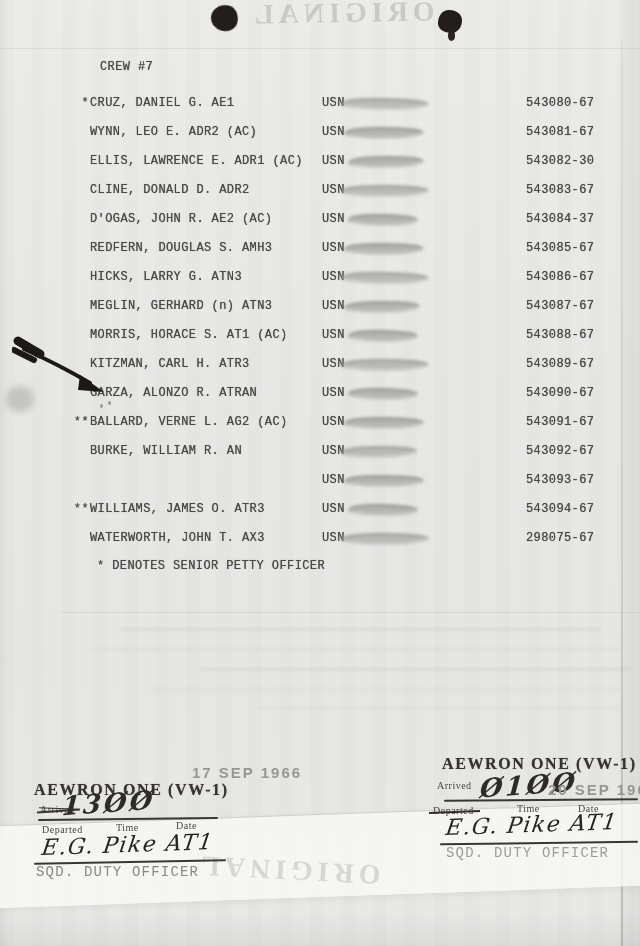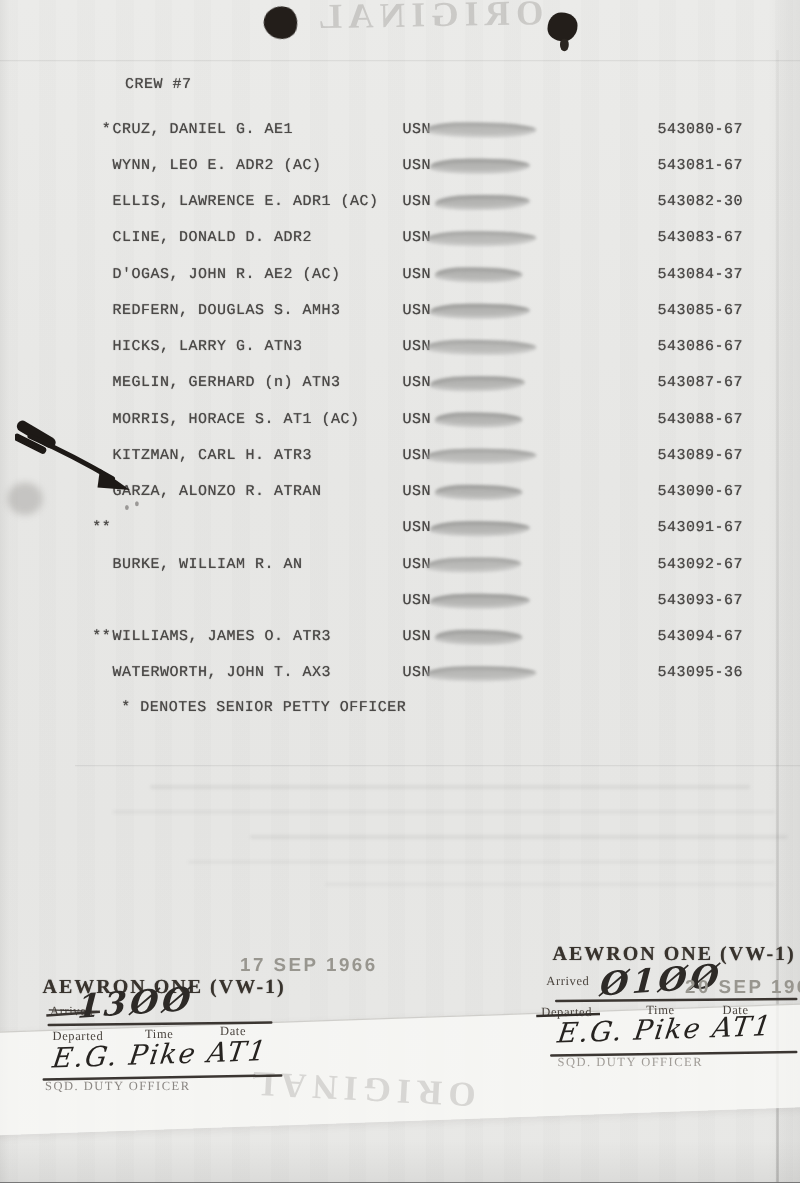--- a/index.html
+++ b/index.html
@@ -65,21 +65,21 @@
   .struck2::after{content:"";position:absolute;left:-4px;right:-6px;top:50%;
     border-top:2.5px solid #332e2a;transform:rotate(-2deg);}
   .hand-time{position:absolute;font-family:"DejaVu Serif",serif;font-style:italic;font-weight:bold;
     font-size:26px;color:#2d2a27;letter-spacing:3px;white-space:nowrap;
     transform:rotate(-4deg) skewX(-8deg);}
   .date-stamp{position:absolute;font-family:"Liberation Sans","DejaVu Sans",sans-serif;font-weight:bold;
     font-size:15px;color:#98968f;letter-spacing:2px;white-space:nowrap;filter:blur(0.3px);}
   .ink-line{position:absolute;height:2px;background:#3b3632;border-radius:2px;}
   .signature{position:absolute;font-family:"DejaVu Serif",serif;font-style:italic;font-size:22px;
     color:#262320;letter-spacing:1.5px;white-space:nowrap;transform:rotate(-2deg) skewX(-10deg);}
-  .officer{position:absolute;font-family:Liberation Serif, serif;font-size:10px;
+  .officer{position:absolute;font-family:Liberation Mono, monospace;font-size:14px;
     letter-spacing:1.2px;white-space:nowrap;}
 </style>
 </head>
 <body>
 
 <div class="page">
 
   <div class="crease" style="left:0;top:48px;width:640px;"></div>
   <div class="crease" style="left:60px;top:612px;width:580px;"></div>
   <div class="bleedline" style="left:120px;top:628px;width:480px;"></div>
@@ -173,20 +173,21 @@
     </div>
   <div class="row typ" style="top:386px">
       <span class="pfx"></span>
       <span class="nm">GARZA, ALONZO R. ATRAN</span>
       <span class="br">USN</span>
       <span class="red"></span>
       <span class="num">543090-67</span>
     </div>
   <div class="row typ" style="top:415px">
       <span class="pfx">**</span>
+      <span class="nm">BALLARD, VERNE L. AG2 (AC)</span>
       <span class="br">USN</span>
       <span class="red"></span>
       <span class="num">543091-67</span>
     </div>
   <div class="row typ" style="top:444px">
       <span class="pfx"></span>
       <span class="nm">BURKE, WILLIAM R. AN</span>
       <span class="br">USN</span>
       <span class="red"></span>
       <span class="num">543092-67</span>
@@ -202,21 +203,21 @@
       <span class="nm">WILLIAMS, JAMES O. ATR3</span>
       <span class="br">USN</span>
       <span class="red"></span>
       <span class="num">543094-67</span>
     </div>
   <div class="row typ" style="top:531px">
       <span class="pfx"></span>
       <span class="nm">WATERWORTH, JOHN T. AX3</span>
       <span class="br">USN</span>
       <span class="red"></span>
-      <span class="num">543095-36</span>
+      <span class="num">298075-67</span>
     </div>
 
   <div class="fn typ" style="top:559px">* DENOTES SENIOR PETTY OFFICER</div>
 
   <svg class="arrow-svg" width="104" height="66" viewBox="0 0 104 66">
     <line x1="6" y1="5" x2="28" y2="18" stroke="#1d1916" stroke-width="9" stroke-linecap="round"></line>
     <line x1="2" y1="14" x2="22" y2="24" stroke="#1d1916" stroke-width="6" stroke-linecap="round"></line>
     <path d="M12,13 C32,22 56,34 78,47" stroke="#1d1916" stroke-width="4" fill="none" stroke-linecap="round"></path>
     <polygon points="92,56 68,39 66,54" fill="#1d1916"></polygon>
   </svg>

